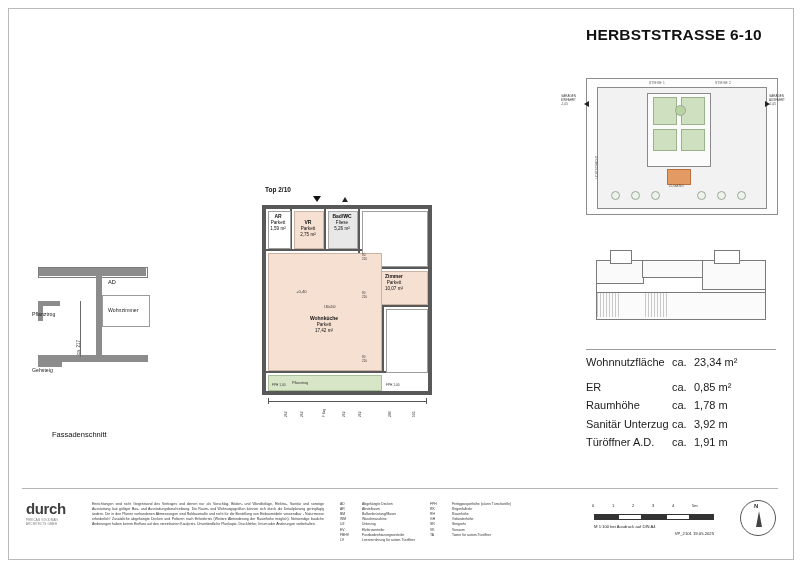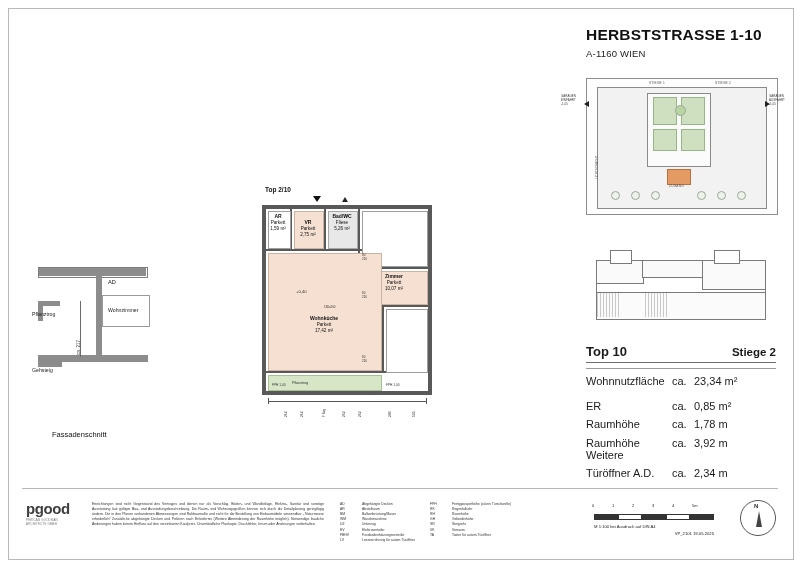--- a/index.html
+++ b/index.html
@@ -184,22 +184,21 @@
     border-bottom:16px solid #444;
   }
 </style>
 </head>
 <body>
 
 <div class="sheet">
   <div class="border-outer"></div>
 
   <div class="hdr">
-    <div class="hdr-title">HERBSTSTRASSE 1-10</div>
-    <div class="hdr-sub">A-1160 WIEN</div>
+    <div class="hdr-title">HERBSTSTRASSE 6-10</div>
   </div>
 
   <div class="keyplan">
     <div class="kp-grid">
 
       <div class="kp-line" style="left:14px;top:10px;width:0.6px;height:115px;"></div>
       <div class="kp-line" style="left:30px;top:10px;width:0.6px;height:115px;"></div>
       <div class="kp-line" style="left:46px;top:10px;width:0.6px;height:115px;"></div>
       <div class="kp-line" style="left:62px;top:10px;width:0.6px;height:115px;"></div>
       <div class="kp-line" style="left:118px;top:10px;width:0.6px;height:115px;"></div>
@@ -247,51 +246,47 @@
     <div class="sp-shape" style="left:56px;top:12px;width:60px;height:16px;background:#fafafa;"></div>
     <div class="sp-shape" style="left:116px;top:12px;width:62px;height:28px;background:#fafafa;"></div>
     <div class="sp-shape" style="left:10px;top:44px;width:168px;height:26px;background:#fbfbfb;"></div>
     <div class="sp-hatch" style="left:11px;top:45px;width:166px;height:24px;"></div>
     <div class="sp-shape" style="left:24px;top:2px;width:20px;height:12px;background:#fff;"></div>
     <div class="sp-shape" style="left:128px;top:2px;width:24px;height:12px;background:#fff;"></div>
     <div class="sp-lbl" style="left:12px;top:74px;"></div>
   </div>
 
   <div class="infobox">
-    <div class="ib-top">
-      <div class="l">Top  10</div>
-      <div class="r">Stiege 2</div>
-    </div>
     <div class="ib-line"></div>
     <div class="ib-rows">
       <div class="ib-row">
         <div class="k">Wohnnutzfläche</div>
         <div class="c">ca.</div>
         <div class="v">23,34 m²</div>
       </div>
       <div style="height:6px"></div>
       <div class="ib-row">
         <div class="k">ER</div>
         <div class="c">ca.</div>
         <div class="v">0,85 m²</div>
       </div>
       <div class="ib-row">
         <div class="k">Raumhöhe</div>
         <div class="c">ca.</div>
         <div class="v">1,78 m</div>
       </div>
       <div class="ib-row">
-        <div class="k">Raumhöhe Weitere</div>
+        <div class="k">Sanitär Unterzug</div>
         <div class="c">ca.</div>
         <div class="v">3,92 m</div>
       </div>
       <div class="ib-row">
         <div class="k">Türöffner A.D.</div>
         <div class="c">ca.</div>
-        <div class="v">2,34 m</div>
+        <div class="v">1,91 m</div>
       </div>
     </div>
   </div>
 
   <div class="fassade">
 
     <div class="fs-fill" style="left:-2px;top:12px;width:108px;height:9px;"></div>
     <div class="fs-out" style="left:-2px;top:12px;width:108px;height:9px;"></div>
 
     <div class="fs-fill" style="left:56px;top:21px;width:6px;height:84px;"></div>
@@ -396,21 +391,21 @@
     <div class="dimline" style="left:6px;top:193px;width:0.5px;height:6px;"></div>
     <div class="dimline" style="left:164px;top:193px;width:0.5px;height:6px;"></div>
 
     <div class="pfeil" style="left:80px;top:-8px;border-bottom:5px solid #222;"></div>
   </div>
 
 
   <div class="footer-line"></div>
 
   <div class="logo">
-    <div class="logo-main">pgood</div>
+    <div class="logo-main">durch</div>
     <div class="logo-sub" style="white-space:pre-line">PERICAN  GOODMAN
 ARCHITECTS GMBH</div>
   </div>
 
   <div class="disclaimer">Einrichtungen sind nicht Gegenstand des Vertrages und dienen nur als Vorschlag. Böden- und Wandbeläge, Elektro-, Sanitär und sonstige Ausstattung laut gültiger Bau- und Ausstattungsbeschreibung. Die Raum- und Wohnungsgrößen können sich durch die Detailplanung geringfügig ändern. Die in den Plänen vorhandenen Abmessungen sind Rohbaumaße und nicht für die Bestellung von Einbaumöbeln verwendbar - Naturmasse erforderlich! Zusätzliche abgehängte Decken und Polieren nach Erfordernis (Weitere Abminderung der Raumhöhe möglich). Notwendige bauliche Änderungen haben keinen Einfluss auf den vereinbarten Kaufpreis. Unverbindliche Plankopie, Druckfehler, Irrtum oder Änderungen vorbehalten.</div>
 
   <div class="legend">
     <div class="lg-row">
         <div class="a">AD</div>
         <div>Abgehängte Decken</div>

